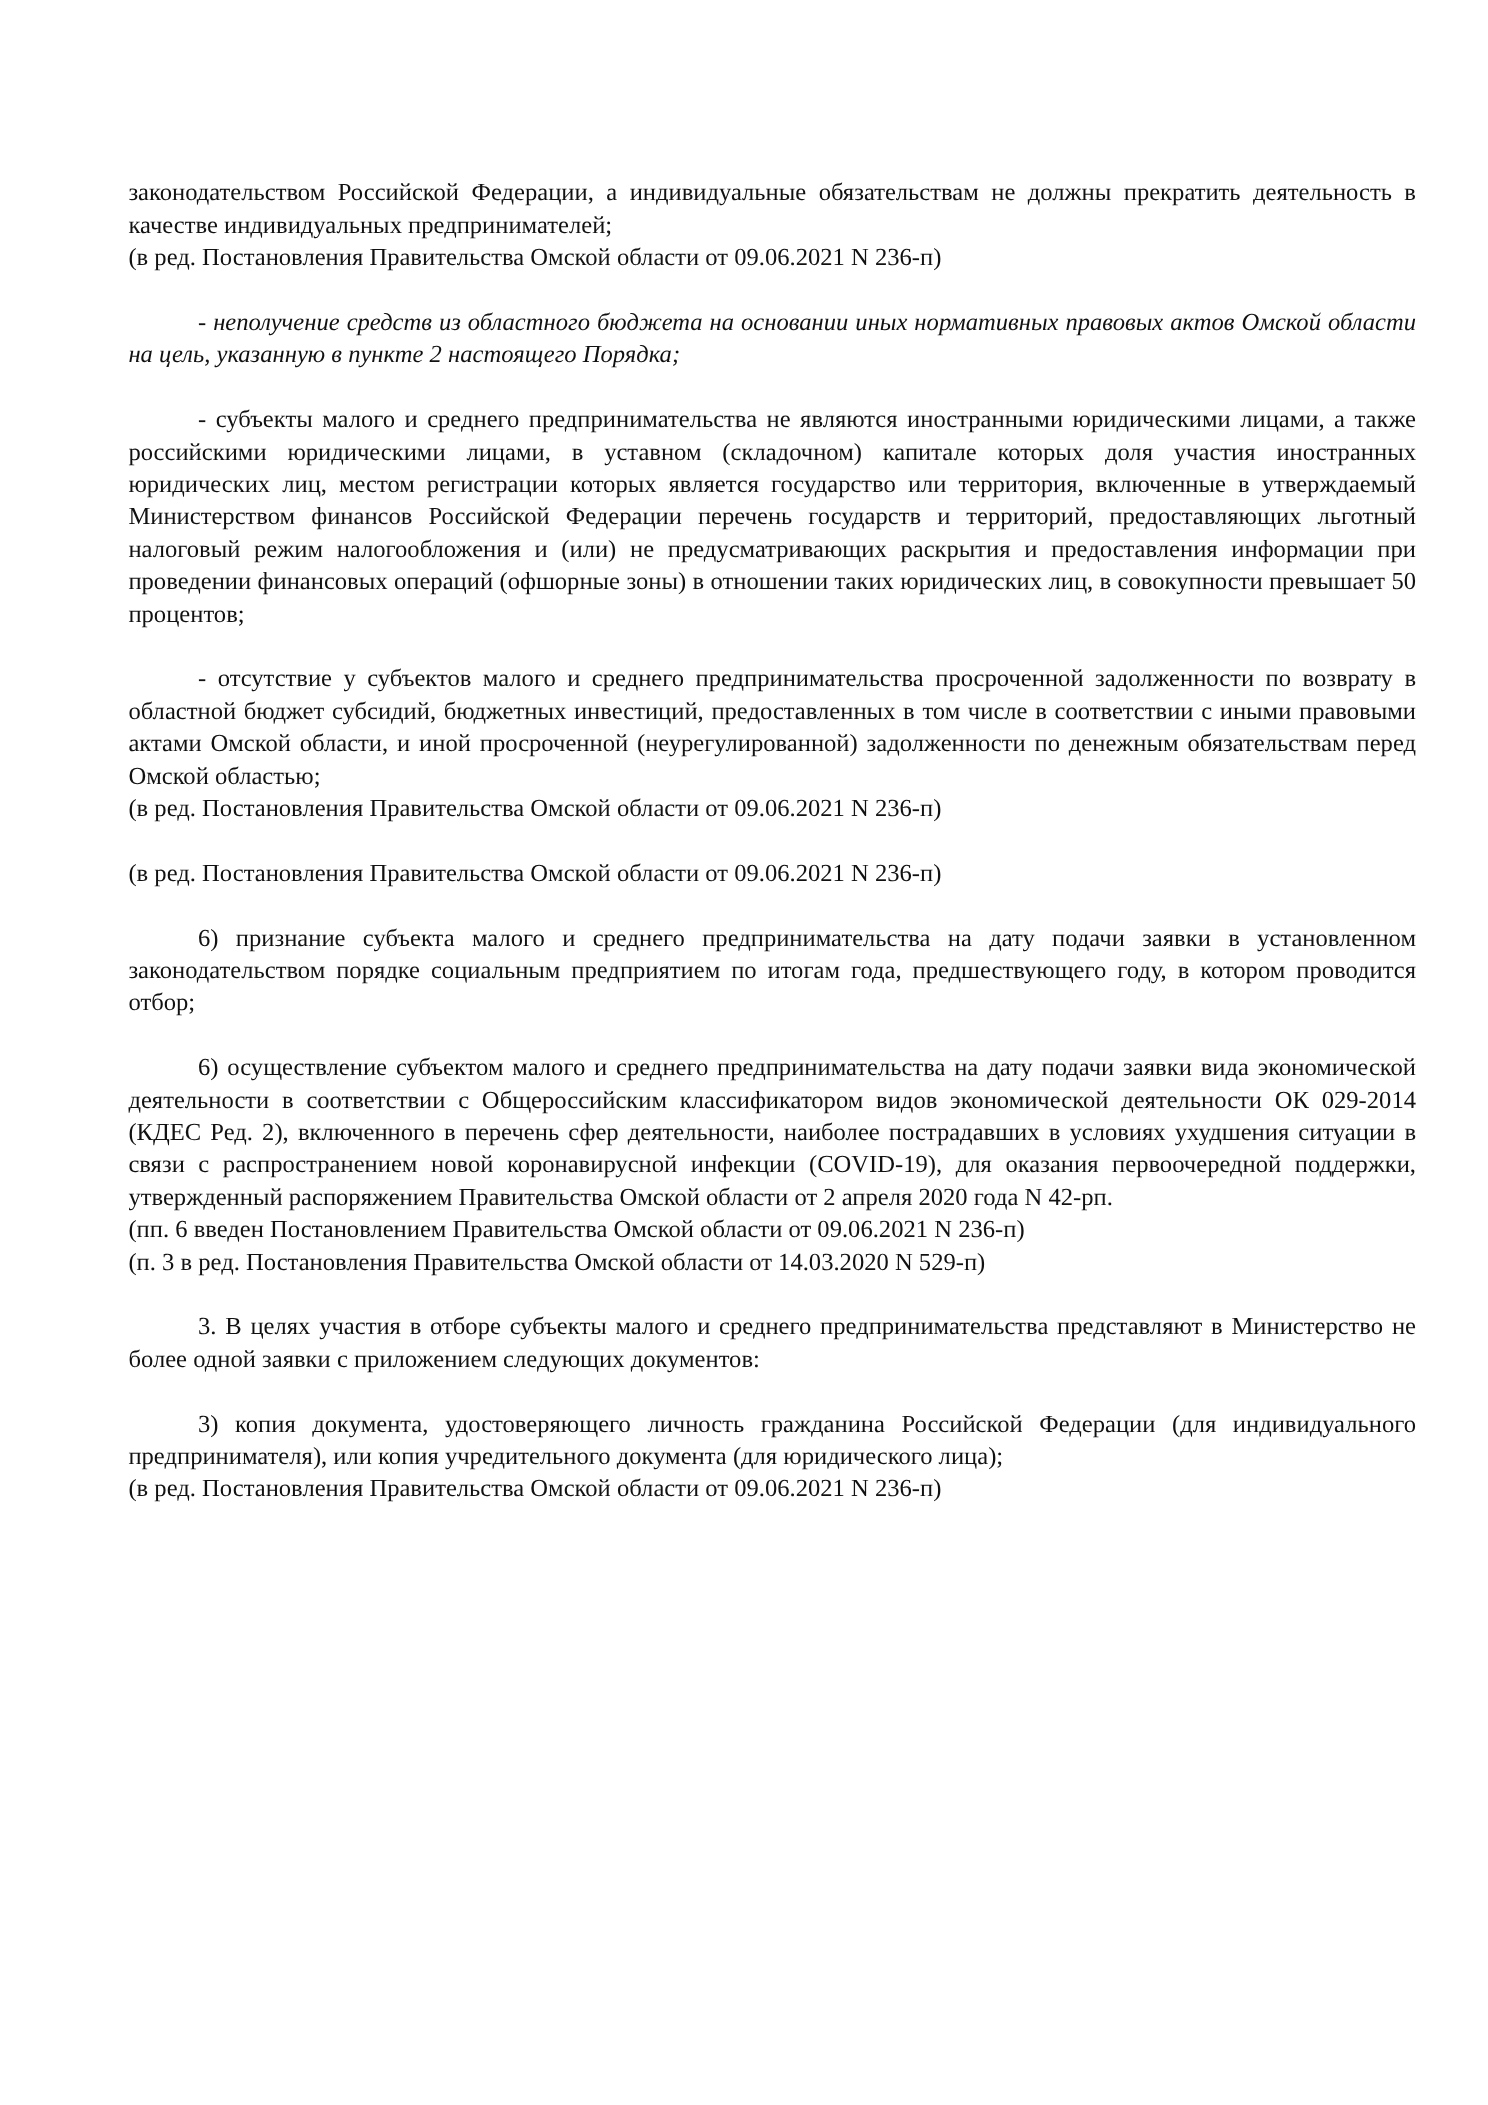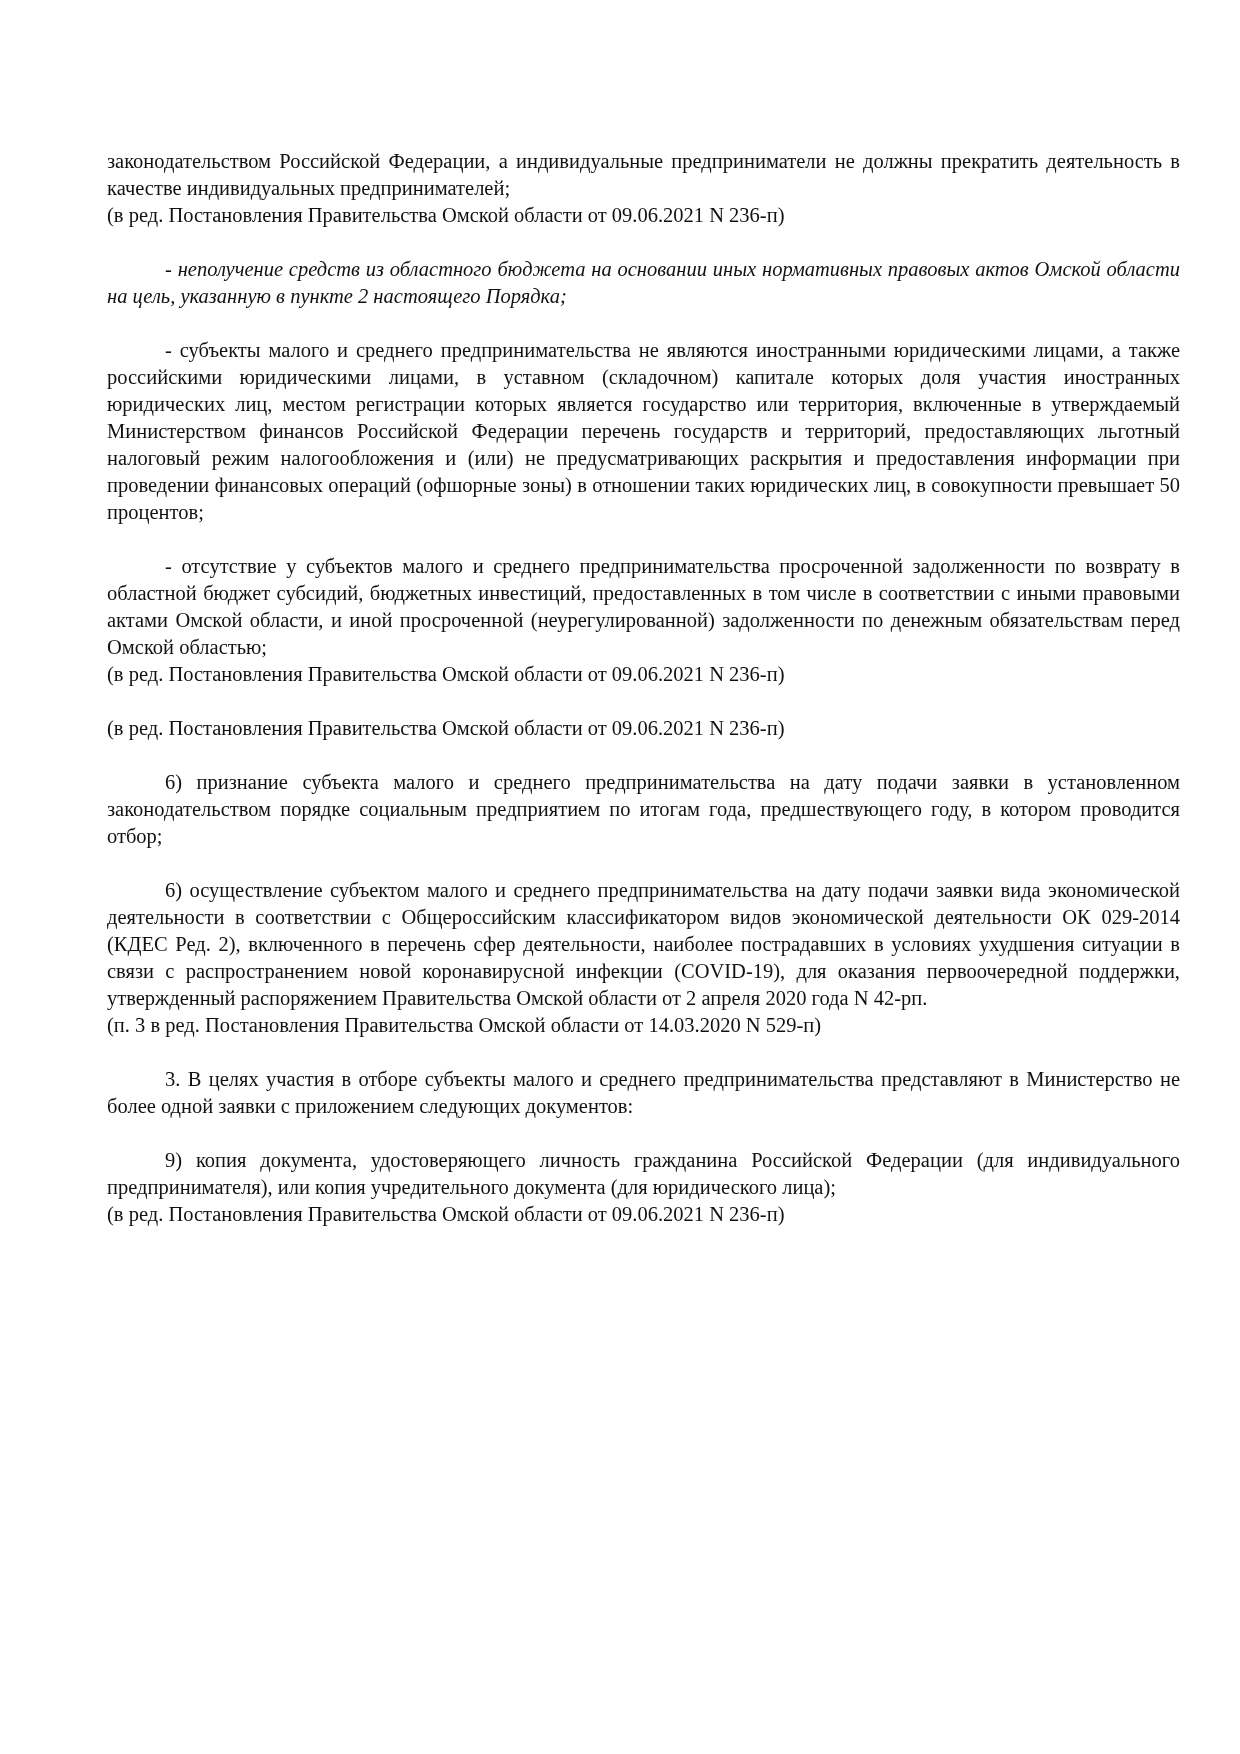--- a/index.html
+++ b/index.html
@@ -18,21 +18,21 @@
   .para.indent { text-indent: 58px; }
   .note { margin: 0; text-align: left; }
   .block { margin: 0 0 27px 0; }
 </style>
 </head>
 <body>
 
 <div class="page">
 
   <div class="block">
-    <p class="para note-host" style="margin:0;">законодательством Российской Федерации, а индивидуальные предприниматели не должны прекратить деятельность в качестве индивидуальных предпринимателей;</p>
+    <p class="para note-host" style="margin:0;">законодательством Российской Федерации, а индивидуальные обязательствам не должны прекратить деятельность в качестве индивидуальных предпринимателей;</p>
     <p class="note">(в ред. Постановления Правительства Омской области от 09.06.2021 N 236-п)</p>
   </div>
 
   <div class="block">
     <p class="para indent" style="margin:0;font-style:italic;">- неполучение средств из областного бюджета на основании иных нормативных правовых актов Омской области на цель, указанную в пункте 2 настоящего Порядка;</p>
   </div>
 
   <div class="block">
     <p class="para indent" style="margin:0;">- субъекты малого и среднего предпринимательства не являются иностранными юридическими лицами, а также российскими юридическими лицами, в уставном (складочном) капитале которых доля участия иностранных юридических лиц, местом регистрации которых является государство или территория, включенные в утверждаемый Министерством финансов Российской Федерации перечень государств и территорий, предоставляющих льготный налоговый режим налогообложения и (или) не предусматривающих раскрытия и предоставления информации при проведении финансовых операций (офшорные зоны) в отношении таких юридических лиц, в совокупности превышает 50 процентов;</p>
   </div>
@@ -45,25 +45,26 @@
   <div class="block">
     <p class="note">(в ред. Постановления Правительства Омской области от 09.06.2021 N 236-п)</p>
   </div>
 
   <div class="block">
     <p class="para indent" style="margin:0;">6) признание субъекта малого и среднего предпринимательства на дату подачи заявки в установленном законодательством порядке социальным предприятием по итогам года, предшествующего году, в котором проводится отбор;</p>
   </div>
 
   <div class="block">
     <p class="para indent" style="margin:0;">6) осуществление субъектом малого и среднего предпринимательства на дату подачи заявки вида экономической деятельности в соответствии с Общероссийским классификатором видов экономической деятельности ОК 029-2014 (КДЕС Ред. 2), включенного в перечень сфер деятельности, наиболее пострадавших в условиях ухудшения ситуации в связи с распространением новой коронавирусной инфекции (COVID-19), для оказания первоочередной поддержки, утвержденный распоряжением Правительства Омской области от 2 апреля 2020 года N 42-рп.</p>
+    <p class="note">(пп. 6 введен Постановлением Правительства Омской области от 09.06.2021 N 236-п)</p>
     <p class="note">(п. 3 в ред. Постановления Правительства Омской области от 14.03.2020 N 529-п)</p>
   </div>
 
   <div class="block">
     <p class="para indent" style="margin:0;">3. В целях участия в отборе субъекты малого и среднего предпринимательства представляют в Министерство не более одной заявки с приложением следующих документов:</p>
   </div>
 
   <div class="block">
-    <p class="para indent" style="margin:0;">9) копия документа, удостоверяющего личность гражданина Российской Федерации (для индивидуального предпринимателя), или копия учредительного документа (для юридического лица);</p>
+    <p class="para indent" style="margin:0;">3) копия документа, удостоверяющего личность гражданина Российской Федерации (для индивидуального предпринимателя), или копия учредительного документа (для юридического лица);</p>
     <p class="note">(в ред. Постановления Правительства Омской области от 09.06.2021 N 236-п)</p>
   </div>
 
 </div>
 
 </body></html>

